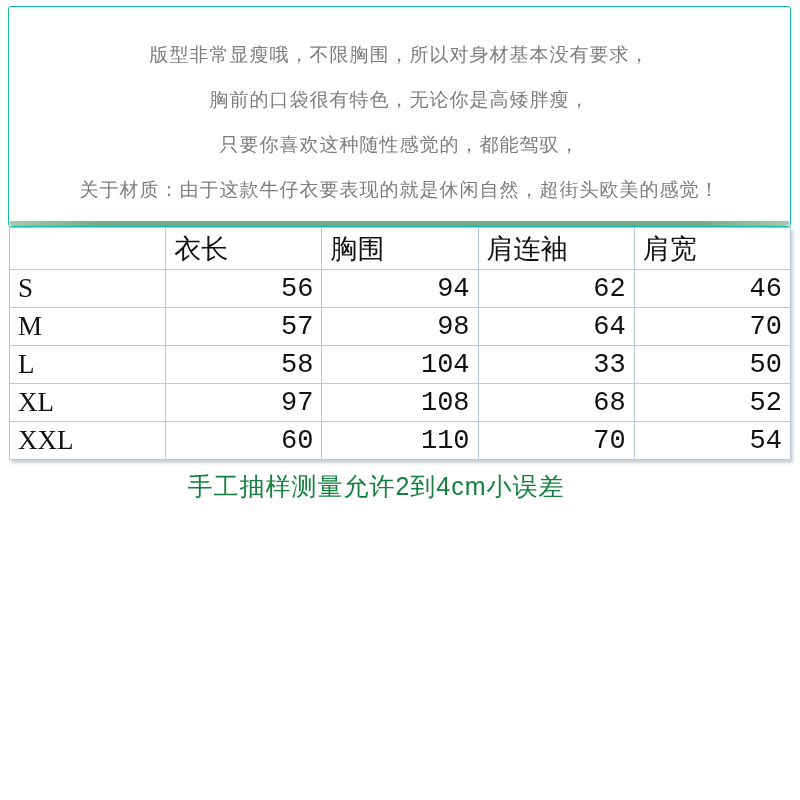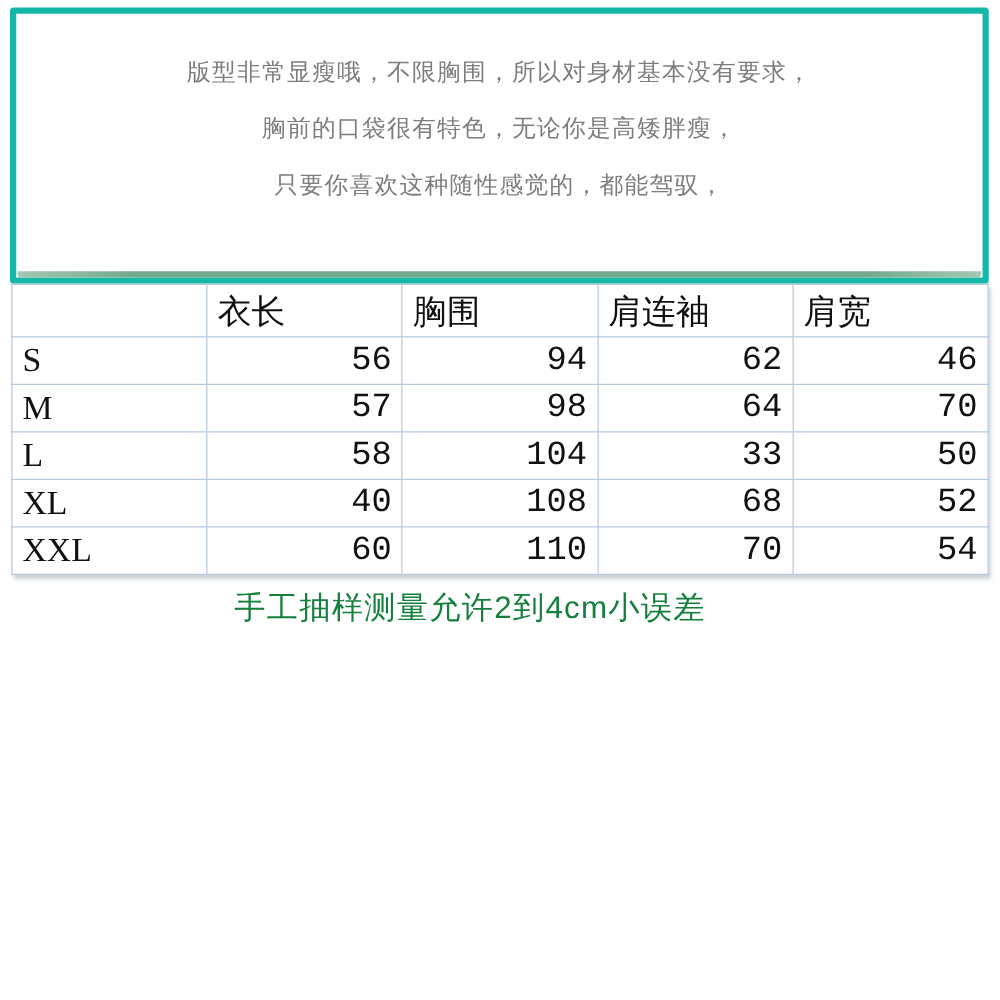--- a/index.html
+++ b/index.html
@@ -13,21 +13,21 @@
   }
 
   
   .desc-box {
     position: absolute;
     left: 8px;
     top: 6px;
     width: 783px;
     height: 221px;
     box-sizing: border-box;
-    border: 5px solid #14b8a6;
+    border: 1px solid #14b8a6;
     border-radius: 3px;
     background: #ffffff;
     padding-top: 25px;
     text-align: center;
   }
   .desc-line {
     height: 45px;
     line-height: 45px;
     font-size: 19px;
     letter-spacing: 1px;
@@ -91,20 +91,21 @@
 </style>
 </head>
 <body>
 
 <div id="screen">
 
   <div class="desc-box">
     <div class="desc-line">版型非常显瘦哦，不限胸围，所以对身材基本没有要求，</div>
     <div class="desc-line">胸前的口袋很有特色，无论你是高矮胖瘦，</div>
     <div class="desc-line">只要你喜欢这种随性感觉的，都能驾驭，</div>
+    <div class="desc-line">关于材质：由于这款牛仔衣要表现的就是休闲自然，超街头欧美的感觉！</div>
     <div class="accent-strip"></div>
   </div>
 
   <table class="size-table">
     <thead>
       <tr>
         <th></th>
         <th>衣长</th>
         <th>胸围</th>
         <th>肩连袖</th>
@@ -128,21 +129,21 @@
       </tr>
       <tr>
         <td class="size-cell">L</td>
         <td class="num-cell">58</td>
         <td class="num-cell">104</td>
         <td class="num-cell">33</td>
         <td class="num-cell">50</td>
       </tr>
       <tr>
         <td class="size-cell">XL</td>
-        <td class="num-cell">40</td>
+        <td class="num-cell">97</td>
         <td class="num-cell">108</td>
         <td class="num-cell">68</td>
         <td class="num-cell">52</td>
       </tr>
       <tr>
         <td class="size-cell">XXL</td>
         <td class="num-cell">60</td>
         <td class="num-cell">110</td>
         <td class="num-cell">70</td>
         <td class="num-cell">54</td>

